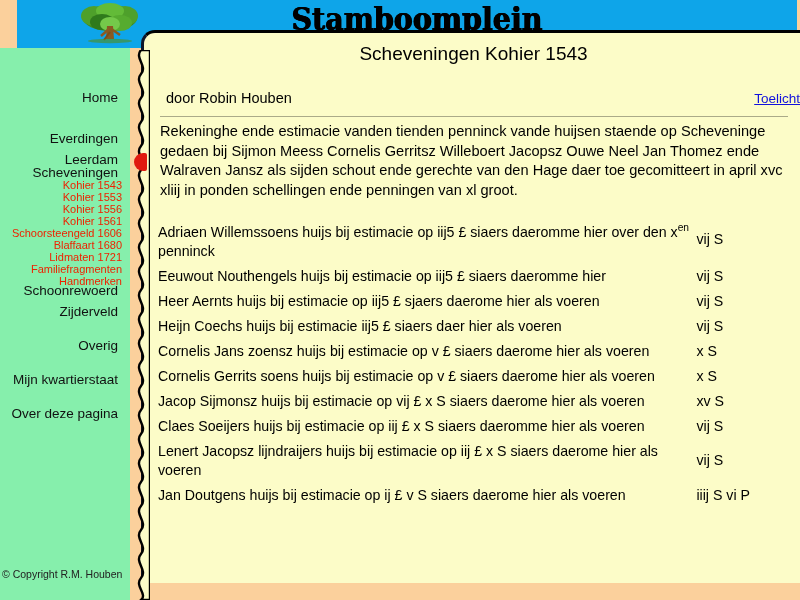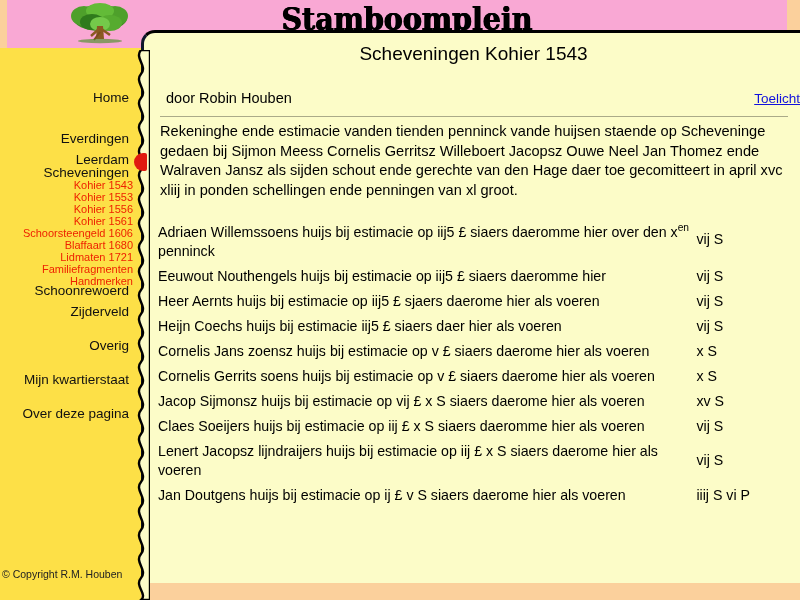--- a/index.html
+++ b/index.html
@@ -16,24 +16,24 @@
     position: relative;
     width: 800px;
     height: 600px;
     background: #fbd09c;
     overflow: hidden;
   }
 
   
   #header {
     position: absolute;
-    left: 7px; top: 0;
+    left: 17px; top: 0;
     width: 780px;
     height: 48px;
-    background: #f9a8d4;
+    background: #0ea5e9;
   }
 
   #logo-tree {
     position: absolute;
     left: 60px;
     top: 2px;
     width: 66px;
     height: 44px;
   }
 
@@ -49,23 +49,23 @@
     letter-spacing: 0px;
     color: #000000;
     transform: scaleX(0.92);
     text-shadow: 0.6px 0 0 #000, -0.6px 0 0 #000;
   }
 
   
   #sidebar {
     position: absolute;
     left: 0; top: 48px;
-    width: 141px;
+    width: 130px;
     height: 552px;
-    background: #fde047;
+    background: #86efac;
   }
 
   .nav-main {
     position: absolute;
     right: 12px;
     text-align: right;
     font-size: 13.5px;
     color: #111111;
     white-space: nowrap;
     cursor: pointer;

